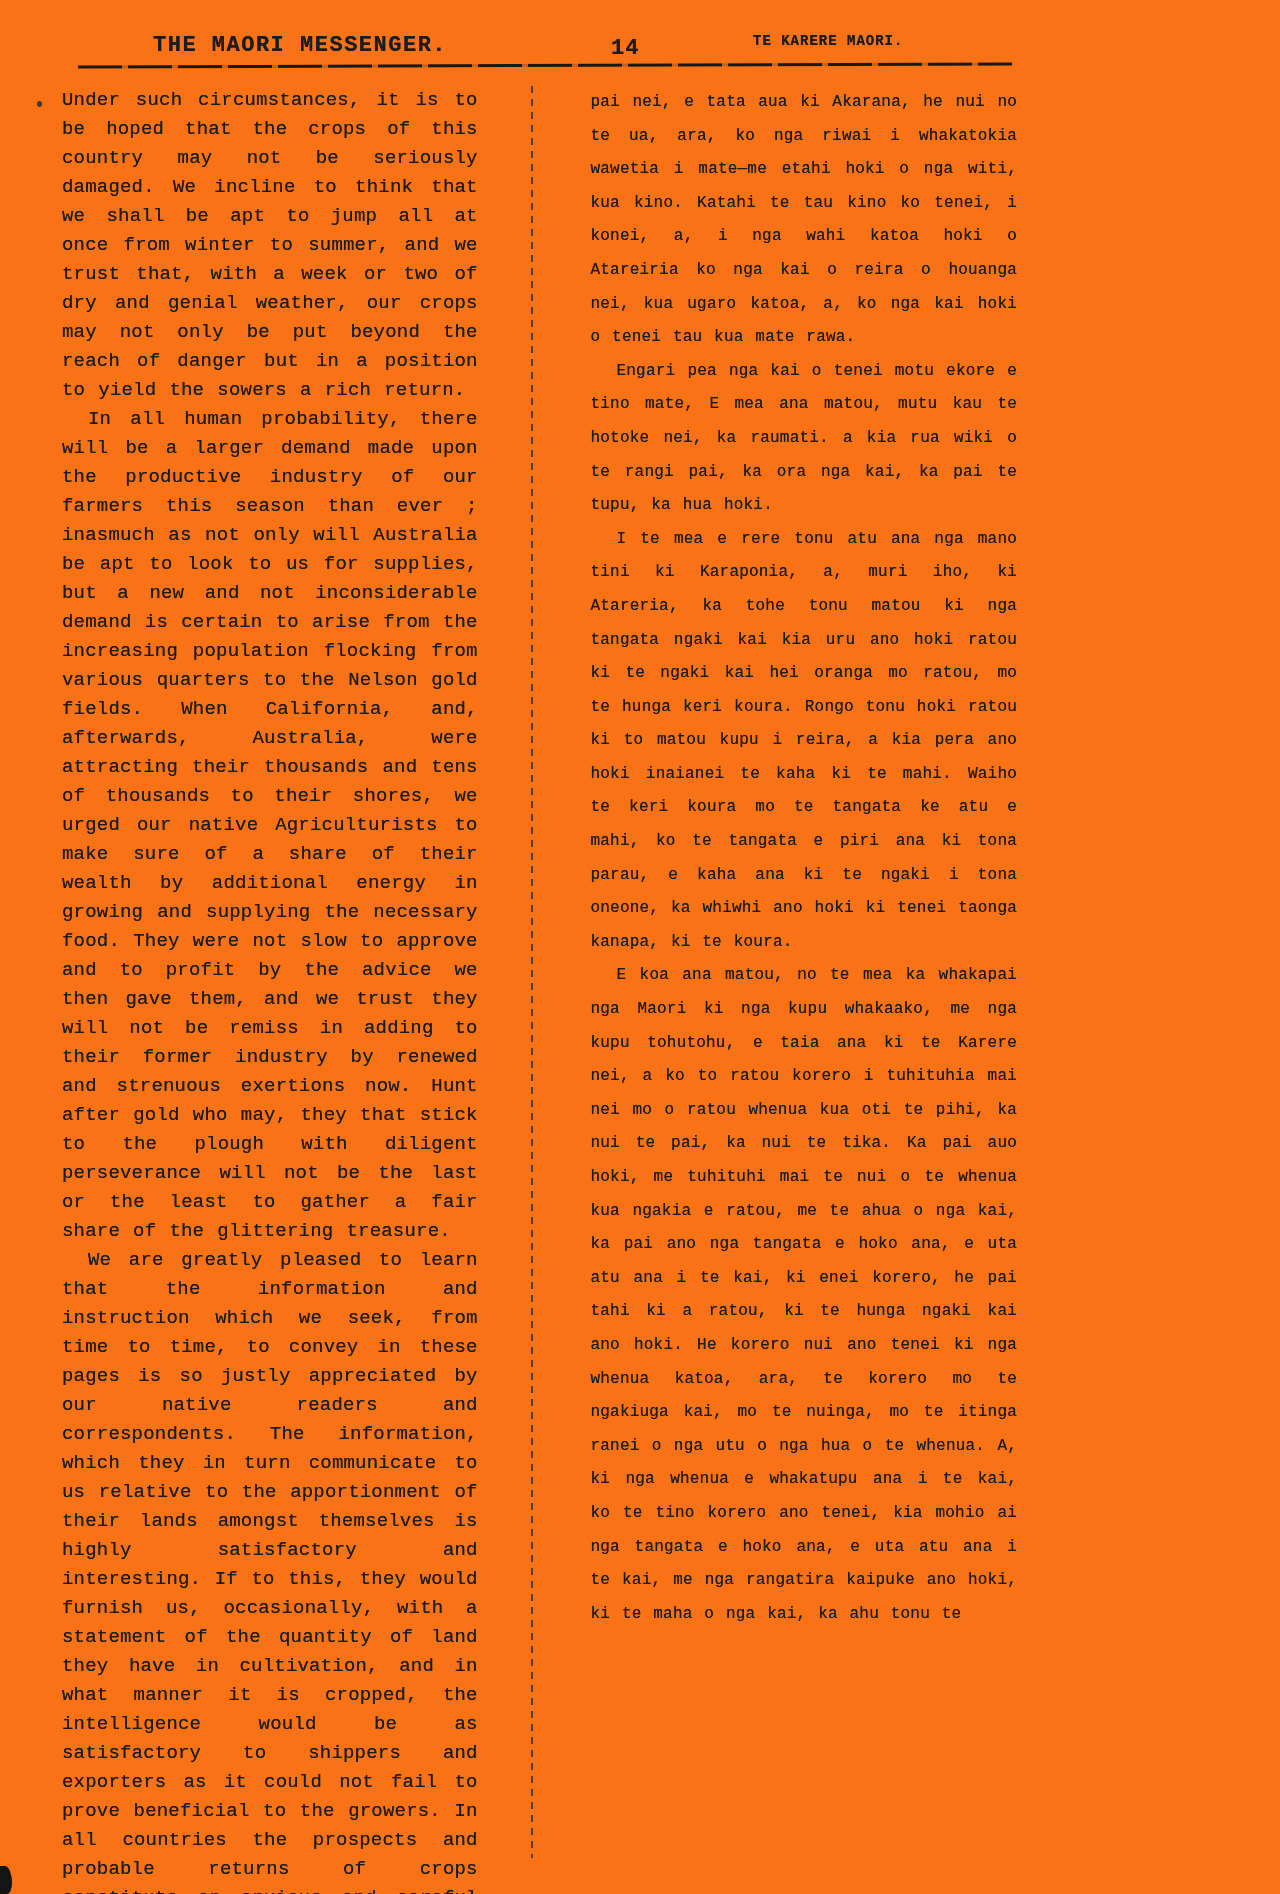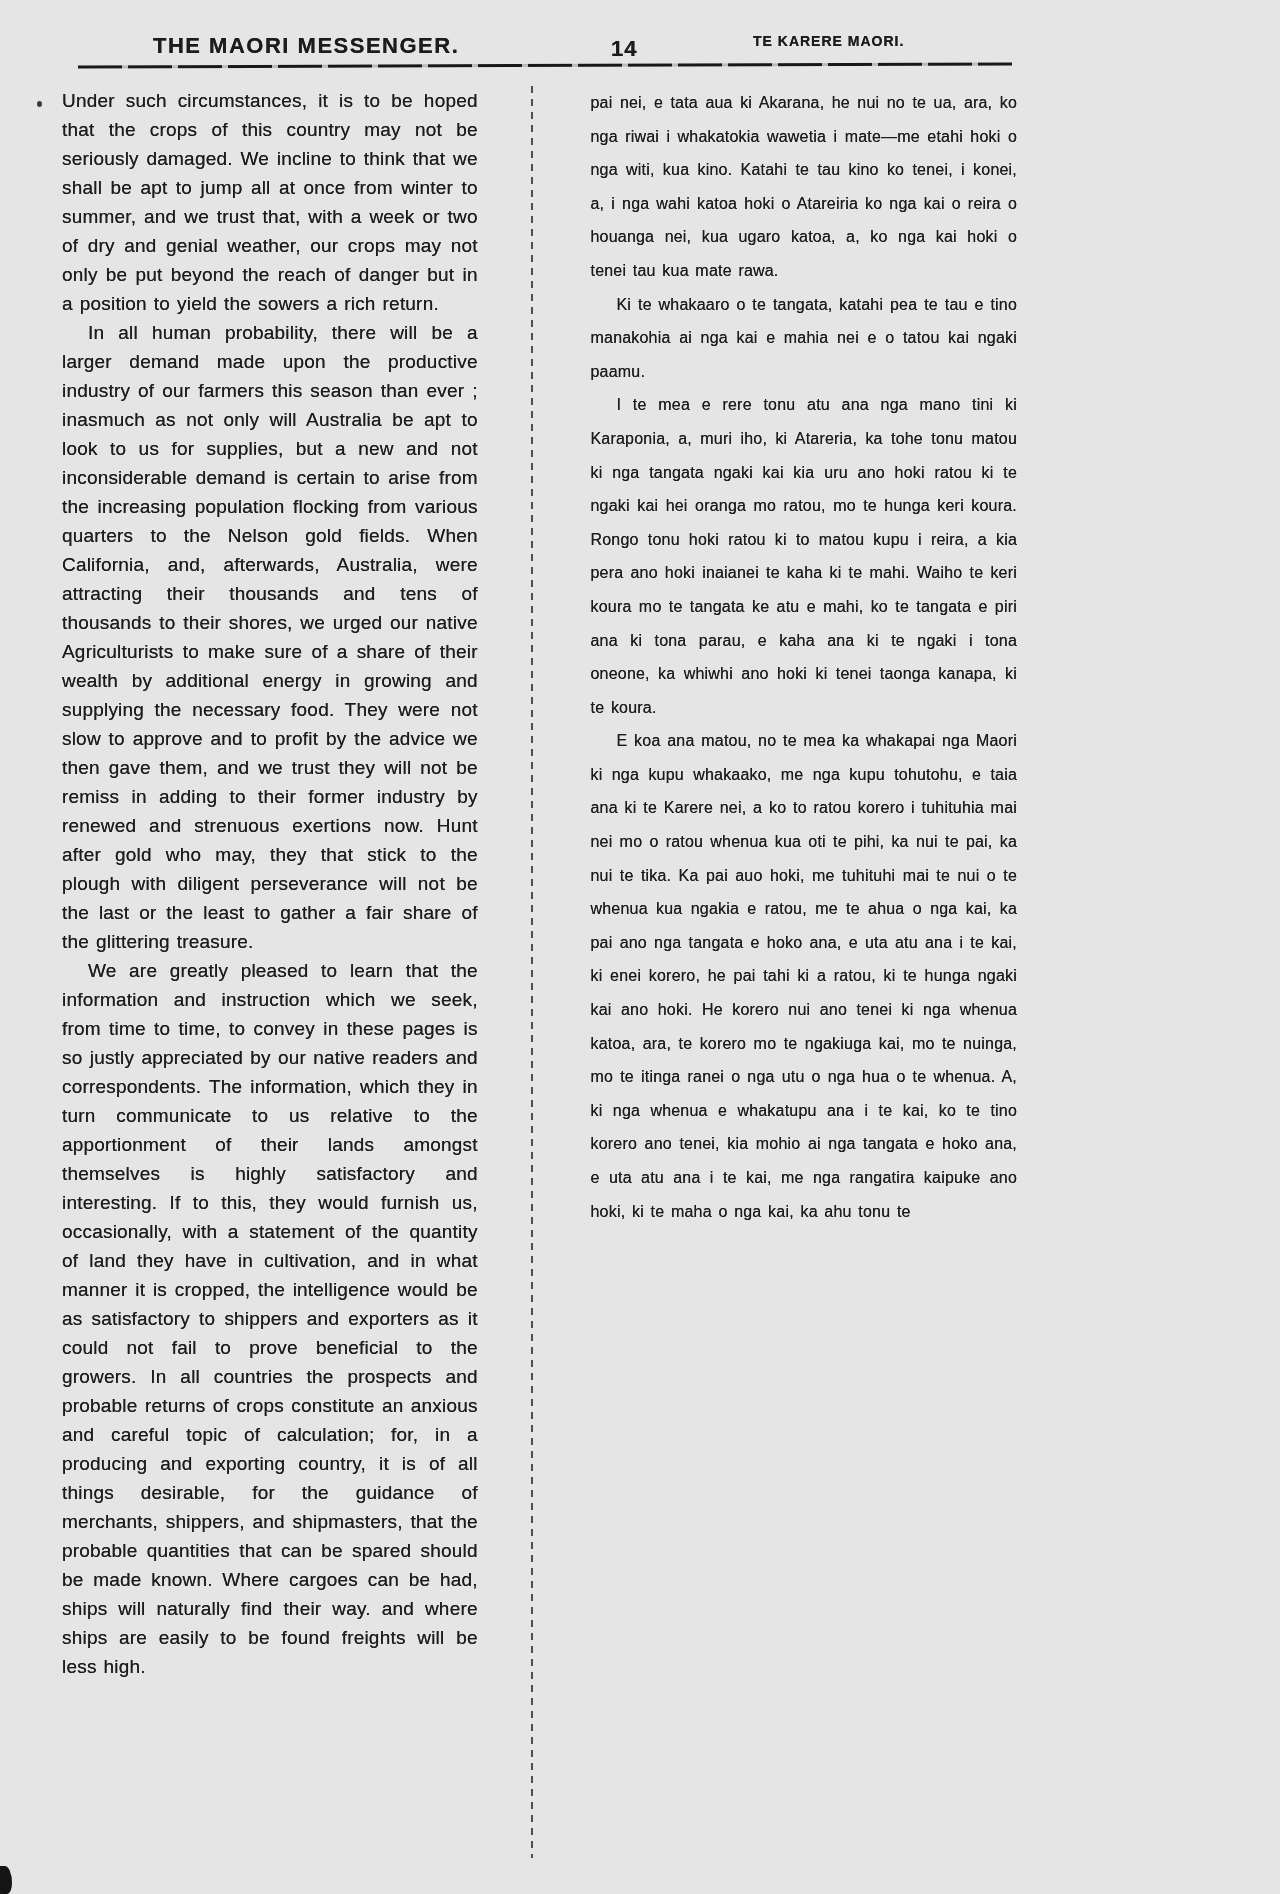--- a/index.html
+++ b/index.html
@@ -1,23 +1,23 @@
 <!DOCTYPE html>
 <html lang="en"><head>
 <meta charset="utf-8">
 <style>
   html, body { margin: 0; padding: 0; background: #ffffff; }
 
   .page {
     position: relative;
     width: 1280px;
     height: 1894px;
-    background: #e5e5e5;
+    background: #f97316;
     overflow: hidden;
-    font-family: Liberation Sans, sans-serif;
+    font-family: Liberation Mono, monospace;
     color: #1c1c1c;
   }
 
   
   .masthead { position: absolute; top: 0; left: 0; width: 100%; height: 80px; }
   .masthead-left {
     position: absolute; left: 153px; top: 33px;
     font-size: 22px; font-weight: 700; letter-spacing: 1.5px;
     text-shadow: 0 0 0.6px rgba(25,25,25,0.9);
     white-space: nowrap;
@@ -115,21 +115,21 @@
     <div class="col col-left" lang="en">
       <p class="cont">Under such circumstances, it is to be hoped that the crops of this country may not be seriously damaged. We incline to think that we shall be apt to jump all at once from winter to summer, and we trust that, with a week or two of dry and genial weather, our crops may not only be put beyond the reach of danger but in a position to yield the sowers a rich return.</p>
       <p>In all human probability, there will be a larger demand made upon the productive industry of our farmers this season than ever ; inasmuch as not only will Australia be apt to look to us for supplies, but a new and not inconsiderable demand is certain to arise from the increasing population flocking from various quarters to the Nelson gold fields.  When California, and, afterwards, Australia, were attracting their thousands and tens of thousands to their shores, we urged our native Agriculturists to make sure of a share of their wealth by additional energy in growing and supplying the necessary food.  They were not slow to approve and to profit by the advice we then gave them, and we trust they will not be remiss in adding to their former industry by renewed and strenuous exertions now.  Hunt after gold who may, they that stick to the plough with diligent perseverance will not be the last or the least to gather a fair share of the glittering treasure.</p>
       <p>We are greatly pleased to learn that the information and instruction which we seek, from time to time, to convey in these pages is so justly appreciated by our native readers and correspondents.  The information, which they in turn communicate to us relative to the apportionment of their lands amongst themselves is highly satisfactory and interesting.  If to this, they would furnish us, occasionally, with a statement of the quantity of land they have in cultivation, and in what manner it is cropped, the intelligence would be as satisfactory to shippers and exporters as it could not fail to prove beneficial to the growers.  In all countries the prospects and probable returns of crops constitute an anxious and careful topic of calculation; for, in a producing and exporting country, it is of all things desirable, for the guidance of merchants, shippers, and shipmasters, that the probable quantities that can be spared should be made known.  Where cargoes can be had, ships will naturally find their way. and where ships are easily to be found freights will be less high.</p>
     </div>
 
     <div class="divider"></div>
 
     <div class="col col-right" lang="mi">
       <p class="cont">pai nei, e tata aua ki  Akarana, he nui no te ua, ara, ko nga riwai i  whakatokia wawetia i mate—me etahi  hoki o nga witi, kua kino.  Katahi te tau kino ko tenei, i konei, a, i nga wahi katoa  hoki o  Atareiria ko  nga kai  o reira o  houanga nei, kua ugaro katoa, a, ko nga  kai  hoki  o  tenei tau kua  mate rawa.</p>
-      <p>Ki te whakaaro o te tangata, katahi pea te tau e tino manakohia ai nga kai e mahia nei e o tatou kai ngaki paamu.</p>
+      <p>Engari pea  nga kai o tenei  motu ekore e tino mate, E mea  ana matou,  mutu  kau  te hotoke nei, ka raumati. a kia rua wiki o  te rangi pai, ka ora nga kai, ka pai te tupu, ka hua hoki.</p>
       <p>I te mea  e rere tonu atu  ana nga  mano tini ki Karaponia, a, muri iho, ki  Atareria, ka tohe tonu matou ki nga tangata ngaki kai kia uru ano  hoki ratou ki te ngaki kai  hei oranga mo ratou,  mo te hunga keri koura.  Rongo tonu hoki  ratou ki to matou  kupu i reira, a kia pera ano hoki inaianei te kaha ki te mahi.  Waiho te keri koura mo te tangata ke atu e mahi, ko te tangata e piri ana ki  tona parau, e kaha ana ki te ngaki i tona oneone, ka whiwhi ano hoki ki tenei taonga  kanapa, ki te koura.</p>
       <p>E koa ana matou, no te mea ka whakapai nga Maori ki nga kupu  whakaako, me nga kupu tohutohu, e taia ana ki te Karere nei, a ko to ratou korero i  tuhituhia mai nei mo o ratou whenua kua  oti  te pihi,  ka  nui te pai, ka nui te tika.   Ka pai auo  hoki,  me tuhituhi mai  te nui o  te whenua kua ngakia e ratou, me te  ahua o nga  kai,  ka pai ano nga tangata e hoko ana, e  uta atu  ana i te kai, ki enei korero, he pai tahi  ki  a  ratou, ki te hunga ngaki kai ano hoki.   He korero nui  ano tenei ki nga  whenua katoa,  ara,  te korero mo  te ngakiuga kai, mo  te  nuinga, mo te itinga  ranei o nga utu o nga hua  o  te whenua.    A, ki nga whenua e  whakatupu ana i te kai, ko te tino korero ano tenei,  kia mohio ai nga tangata e hoko  ana,  e uta atu ana i te kai,  me nga rangatira kaipuke ano hoki, ki te maha o nga kai,  ka ahu tonu  te</p>
     </div>
 
   </div>
 
   <div class="speck-corner"></div>
   <div class="speck-dot"></div>
 
 </div>

